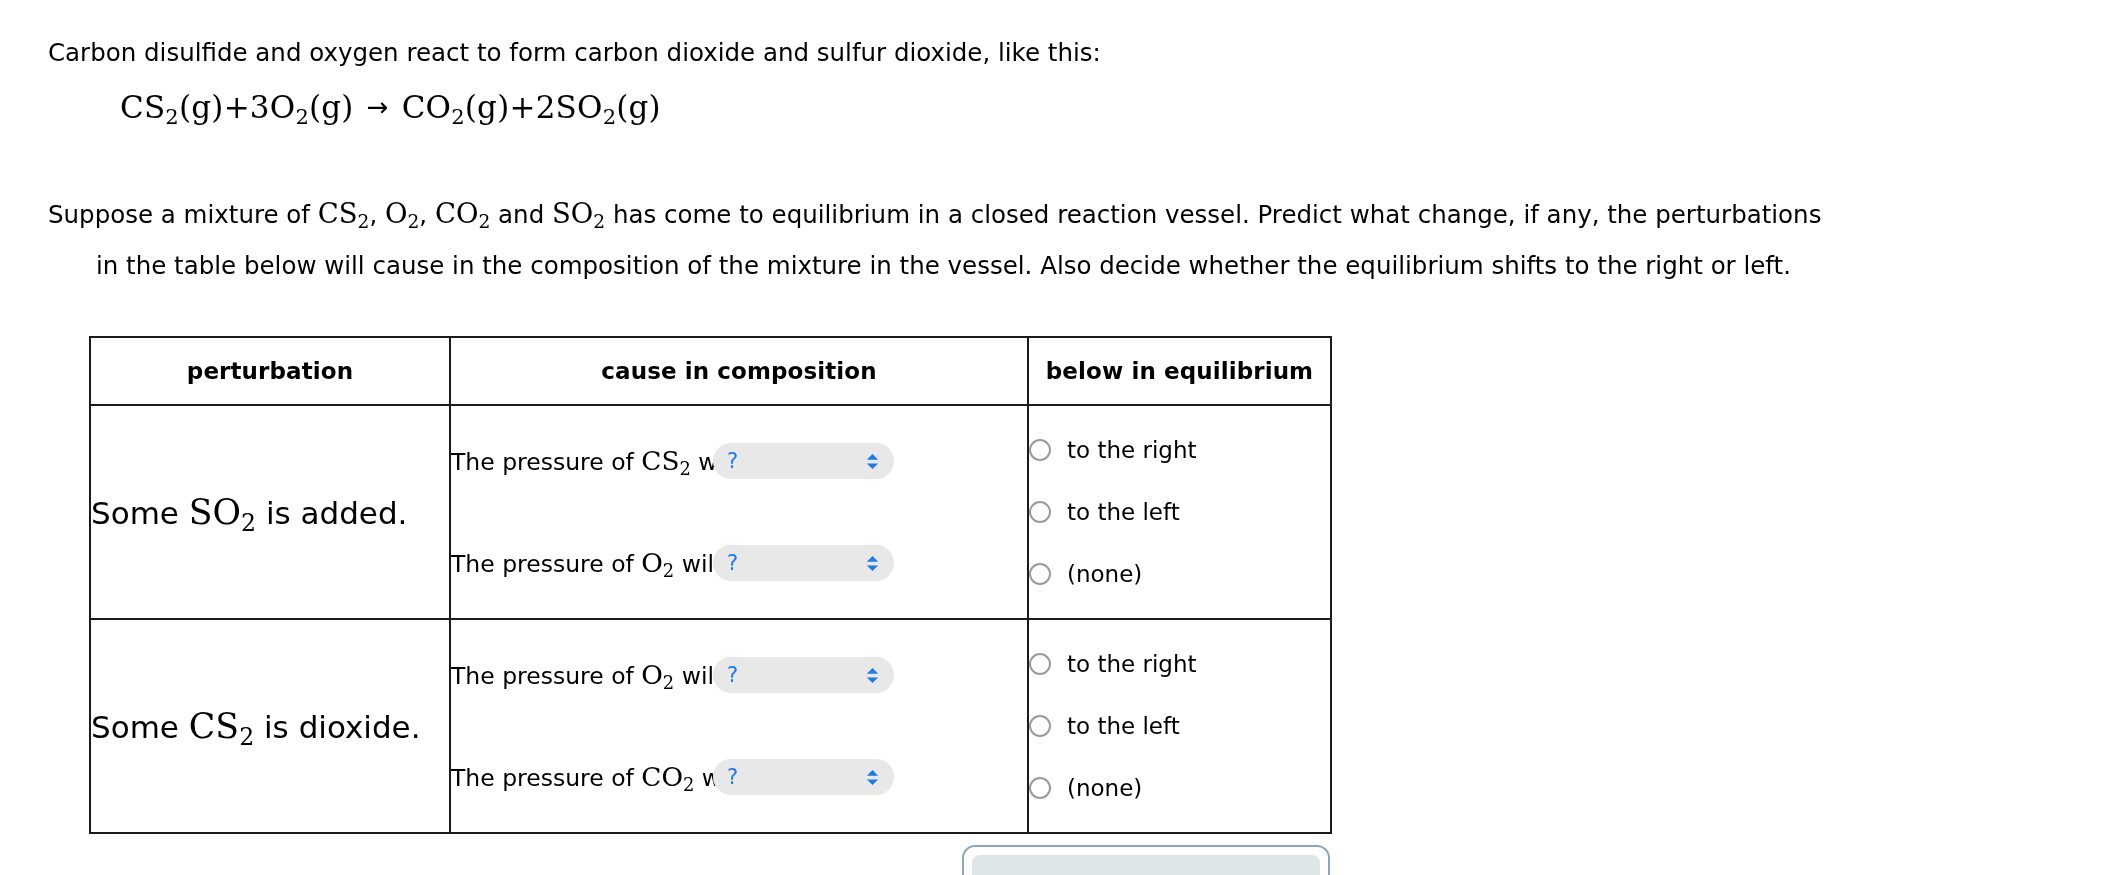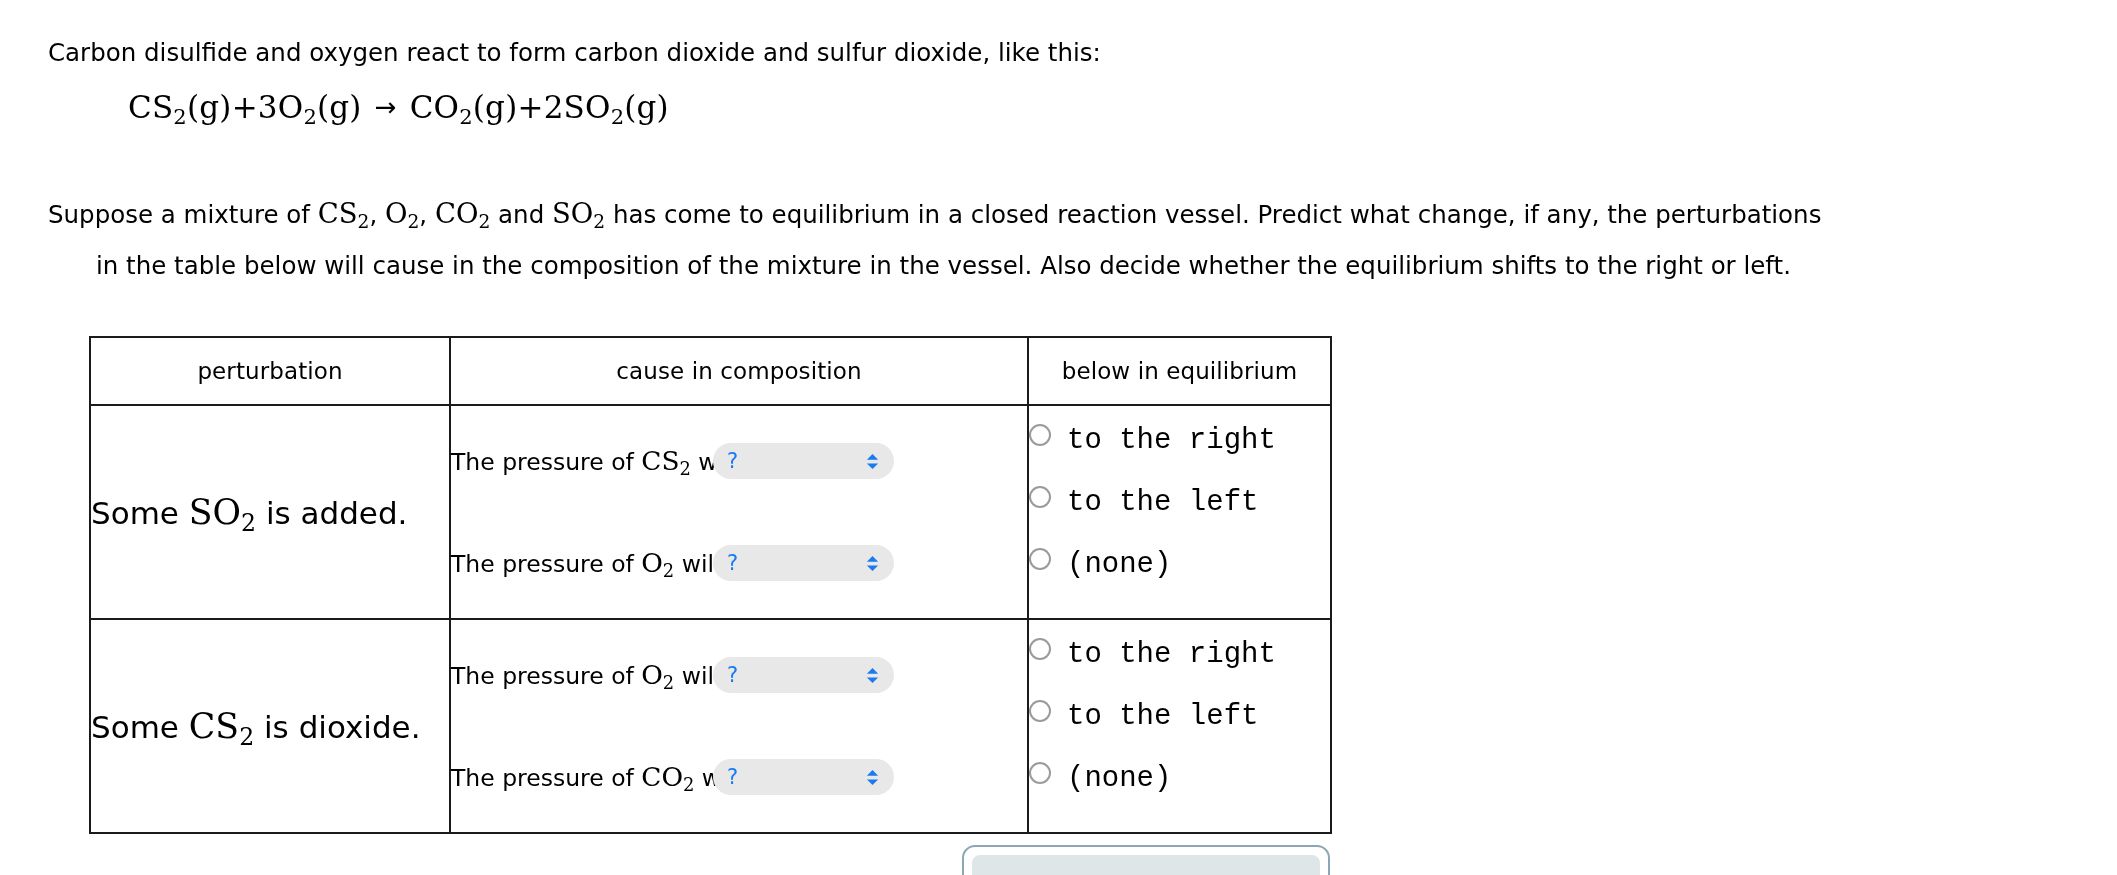--- a/index.html
+++ b/index.html
@@ -27,21 +27,21 @@
     left: 48px;
     top: 36px;
     font-size: 24.5px;
     line-height: 1.35;
     white-space: nowrap;
   }
 
   
   .equation {
     position: absolute;
-    left: 128px;
+    left: 120px;
     top: 90px;
     font-family: "DejaVu Serif", "Liberation Serif", serif;
     font-size: 31px;
     line-height: 1.1;
     white-space: nowrap;
     letter-spacing: .2px;
   }
   .equation .arrow {
     display: inline-block;
     padding: 0 13px;
@@ -88,21 +88,21 @@
     vertical-align: middle;
     background: #ffffff;
   }
   .col-pert  { width: 360px; }
   .col-comp  { width: 578px; }
   .col-shift { width: 303px; }
 
   .qtable thead th {
     height: 66px;
     font-size: 23px;
-    font-weight: normal;
+    font-weight: bold;
     text-align: center;
     letter-spacing: .1px;
   }
 
   .cell-pert {
     font-size: 31px;
     padding-left: 18px;
     padding-right: 10px;
     height: 204px;
   }
@@ -150,23 +150,23 @@
     width: 15px;
     height: 19px;
     display: block;
     flex: 0 0 auto;
   }
 
   
   .radio-group { padding: 18px 0; }
   .radio-row {
     display: flex;
+    align-items: center;
     height: 52px;
-    font-size: 29px;
-    font-family: Liberation Mono, monospace;
+    font-size: 23px;
   }
   .radio-row + .radio-row { margin-top: 10px; }
   .radio-dot {
     width: 22px;
     height: 22px;
     border-radius: 50%;
     border: 2.2px solid #9b9b9b;
     background: #fff;
     box-sizing: border-box;
     margin-right: 16px;

